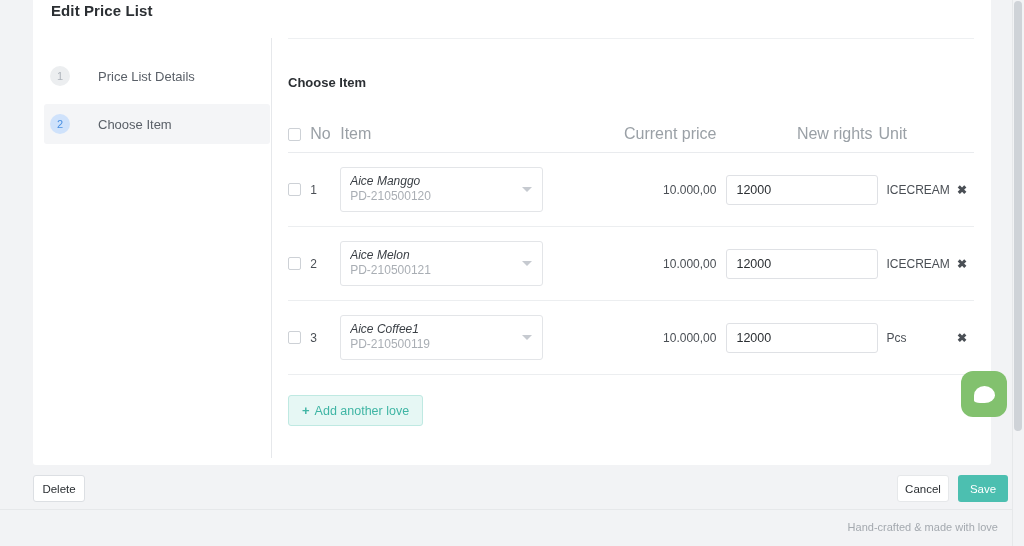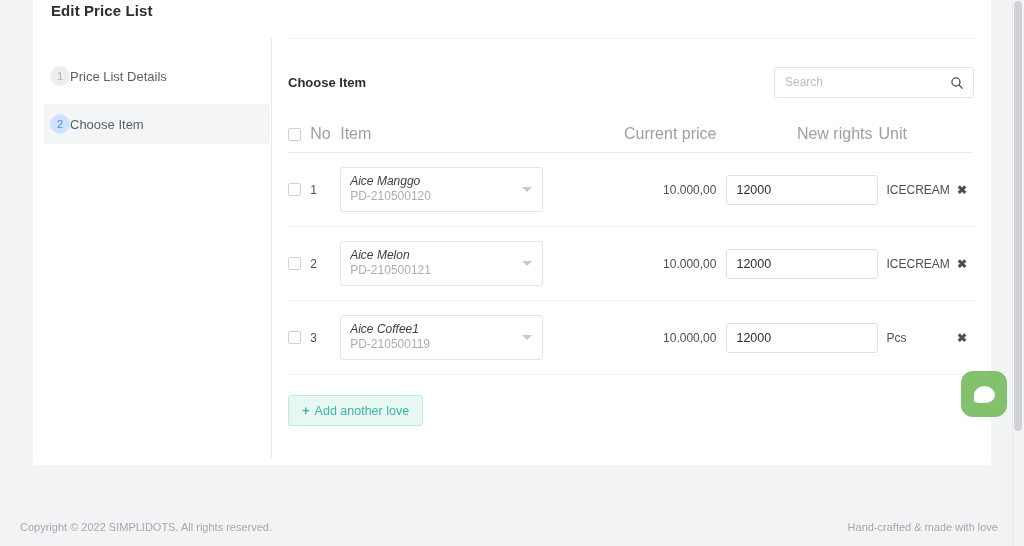--- a/index.html
+++ b/index.html
@@ -51,21 +51,21 @@
     border-radius: 50%;
     display: flex;
     align-items: center;
     justify-content: center;
     font-size: 11px;
     flex: none;
   }
   .step-1 .step-badge { background: #eceef0; color: #adb3ba; }
   .step-2 .step-badge { background: #cfe2fb; color: #4a90e2; }
   .step-label {
-    margin-left: 0;
+    margin-left: 28px;
     font-size: 13px;
     color: #5a6068;
   }
   .step-2 {
     background: #f4f5f7;
     border-radius: 3px;
   }
   .step-2::after {
     content: "";
     position: absolute;
@@ -350,27 +350,20 @@
       </div>
     </div>
 
     <div class="v-divider"></div>
 
     <div class="panel">
       <div class="panel-top-rule"></div>
 
       <div class="panel-head">
         <div class="panel-title">Choose Item</div>
-        <div class="search-box">
-          <input type="text" placeholder="Search" style="">
-          <svg class="search-icon" viewBox="0 0 16 16" fill="none" stroke="currentColor" stroke-width="1.5">
-            <circle cx="6.8" cy="6.8" r="4.6"></circle>
-            <line x1="10.3" y1="10.3" x2="14.4" y2="14.4"></line>
-          </svg>
-        </div>
       </div>
 
       <table class="items">
         <thead>
           <tr>
             <th class="th-check">
               <span class="checkbox"></span>
             </th>
             <th class="th-no">No</th>
             <th class="th-item">Item</th>
@@ -451,23 +444,27 @@
         </tbody>
       </table>
 
       <button class="add-btn">
         <span class="add-plus">+</span>
         <span>Add another love</span>
       </button>
     </div>
   </div>
 
+  <div class="action-bar">
+    <button class="btn btn-delete">Delete</button>
+    <button class="btn btn-cancel">Cancel</button>
+    <button class="btn btn-save">Save</button>
+  </div>
 
   <div class="footer">
-    <span class="footer-left">Copyright © 2022 SIMPLIDOTS. All rights reserved.</span>
     <span class="footer-right">Hand-crafted &amp; made with love</span>
   </div>
 
   <div class="chat-widget">
     <span class="chat-bubble"></span>
   </div>
 
   <div class="scrollbar-track">
     <div class="scrollbar-thumb"></div>
   </div>

